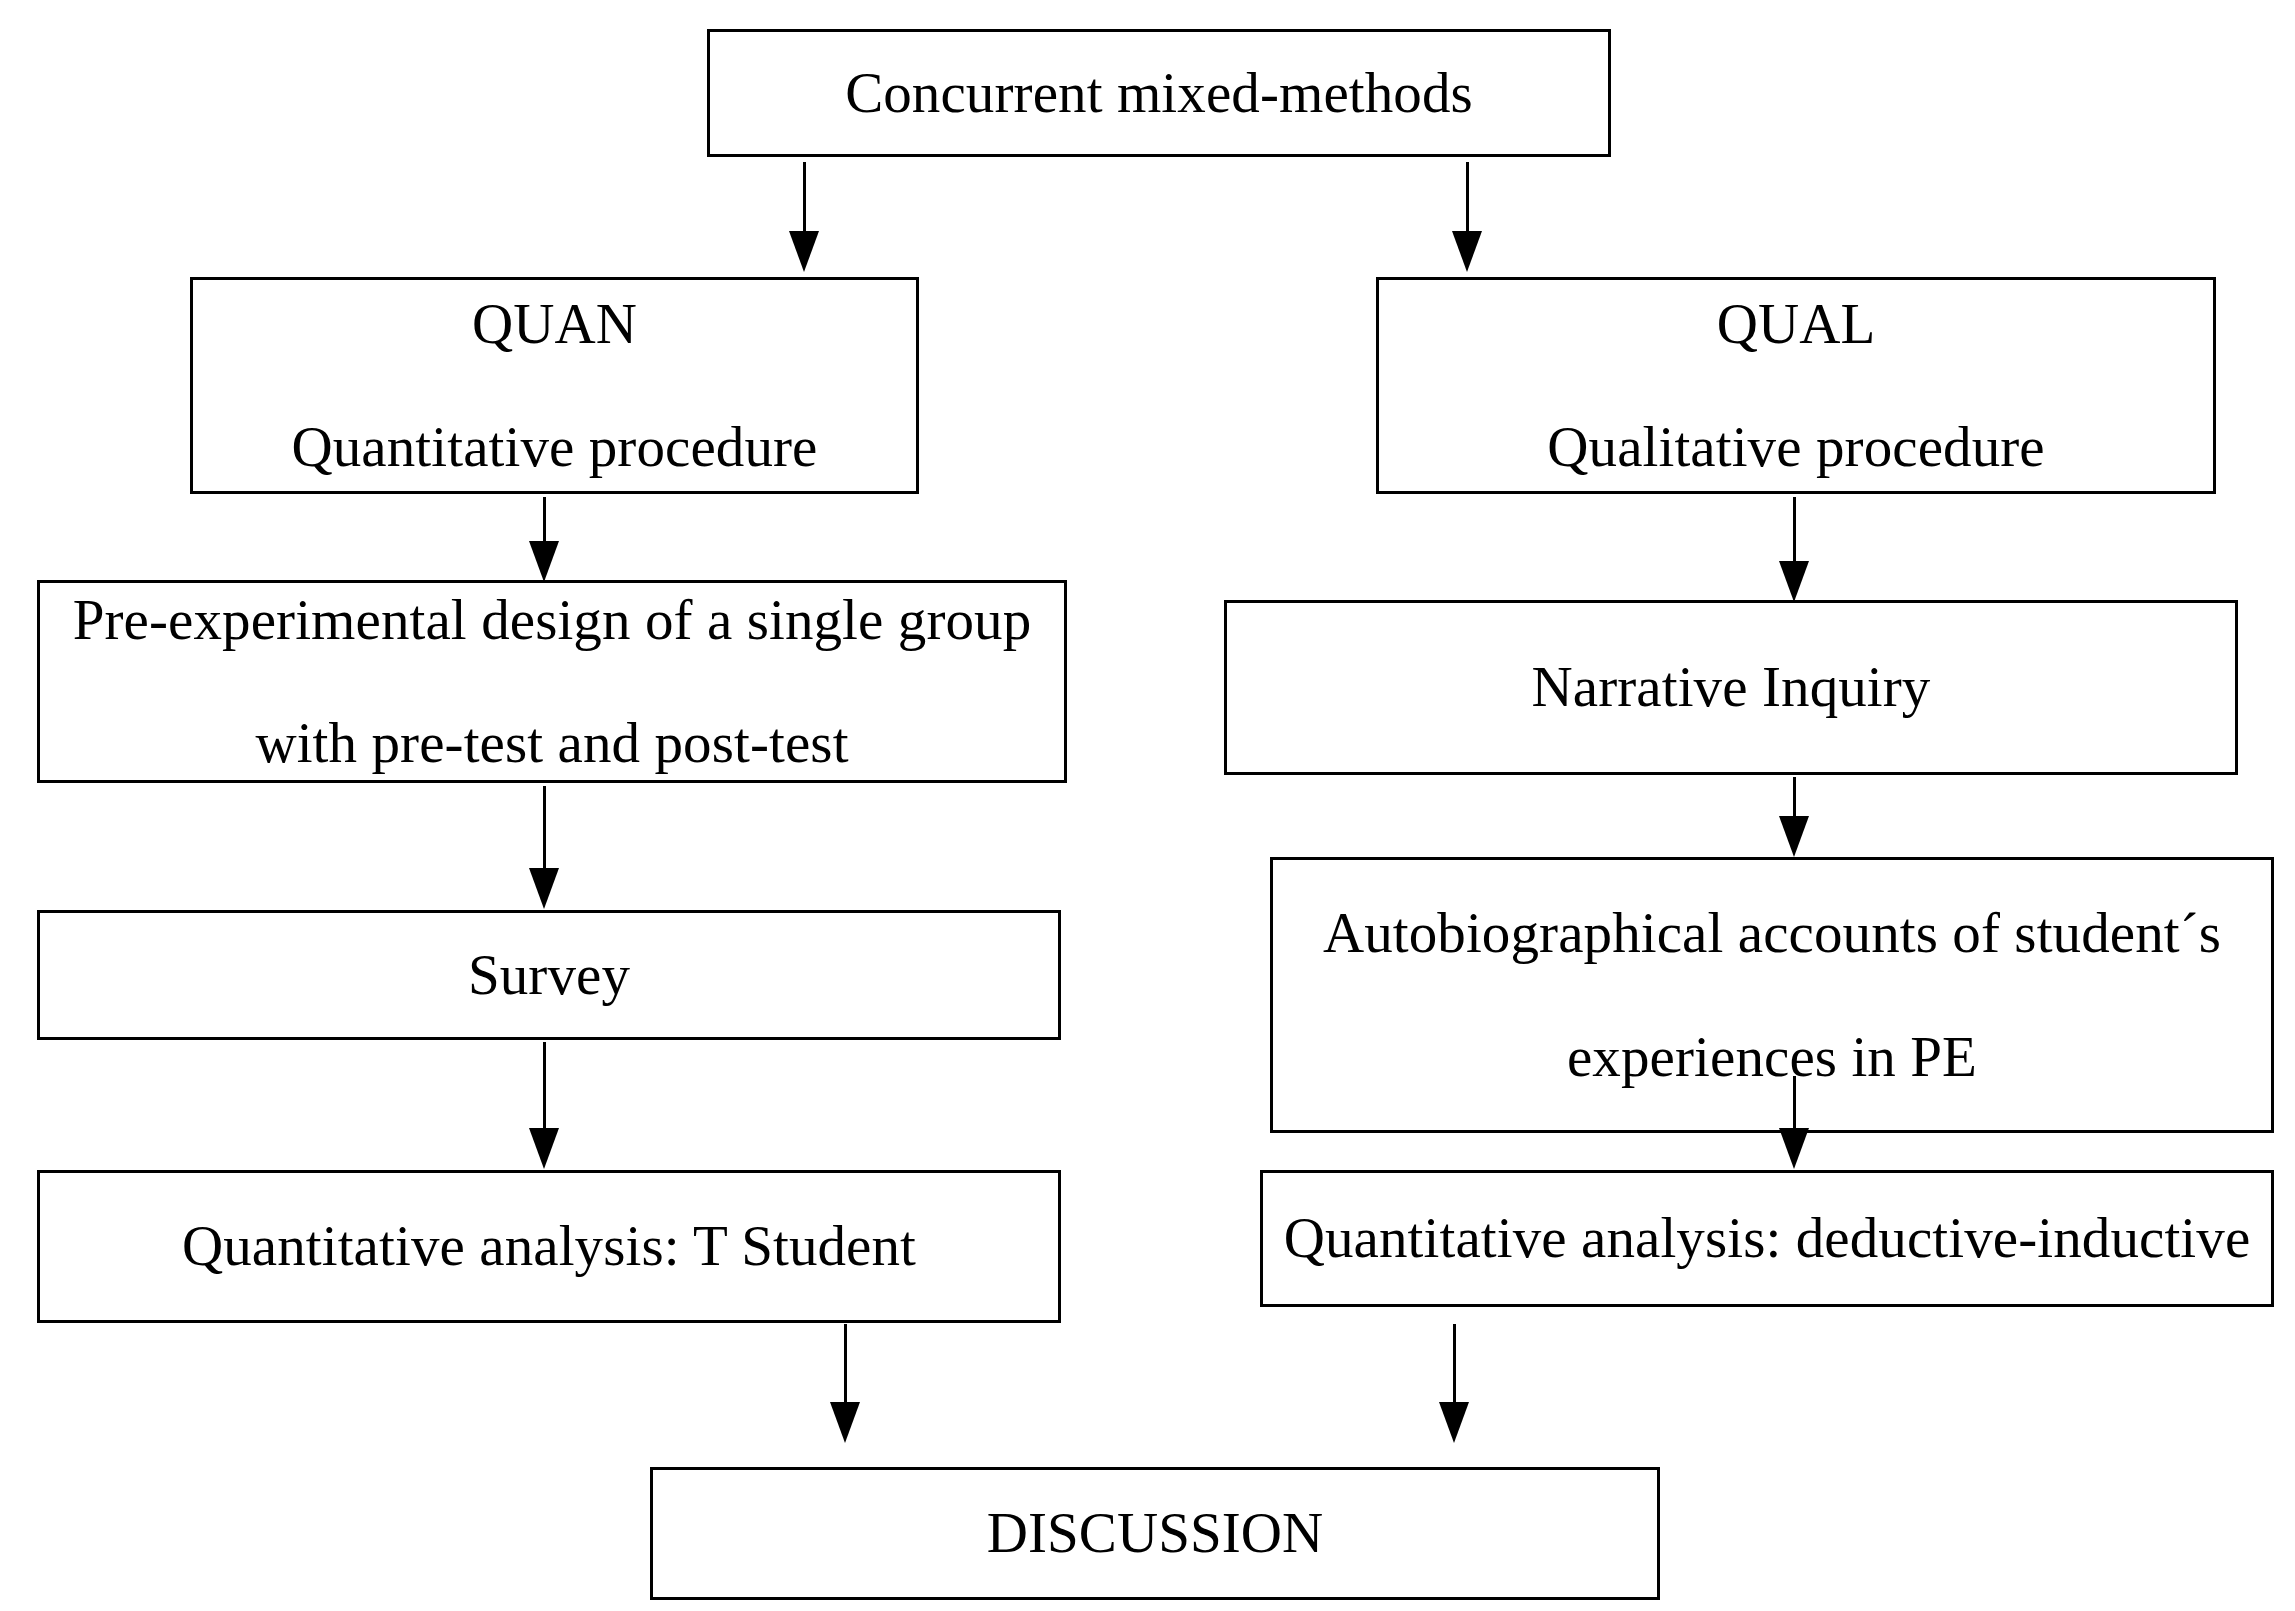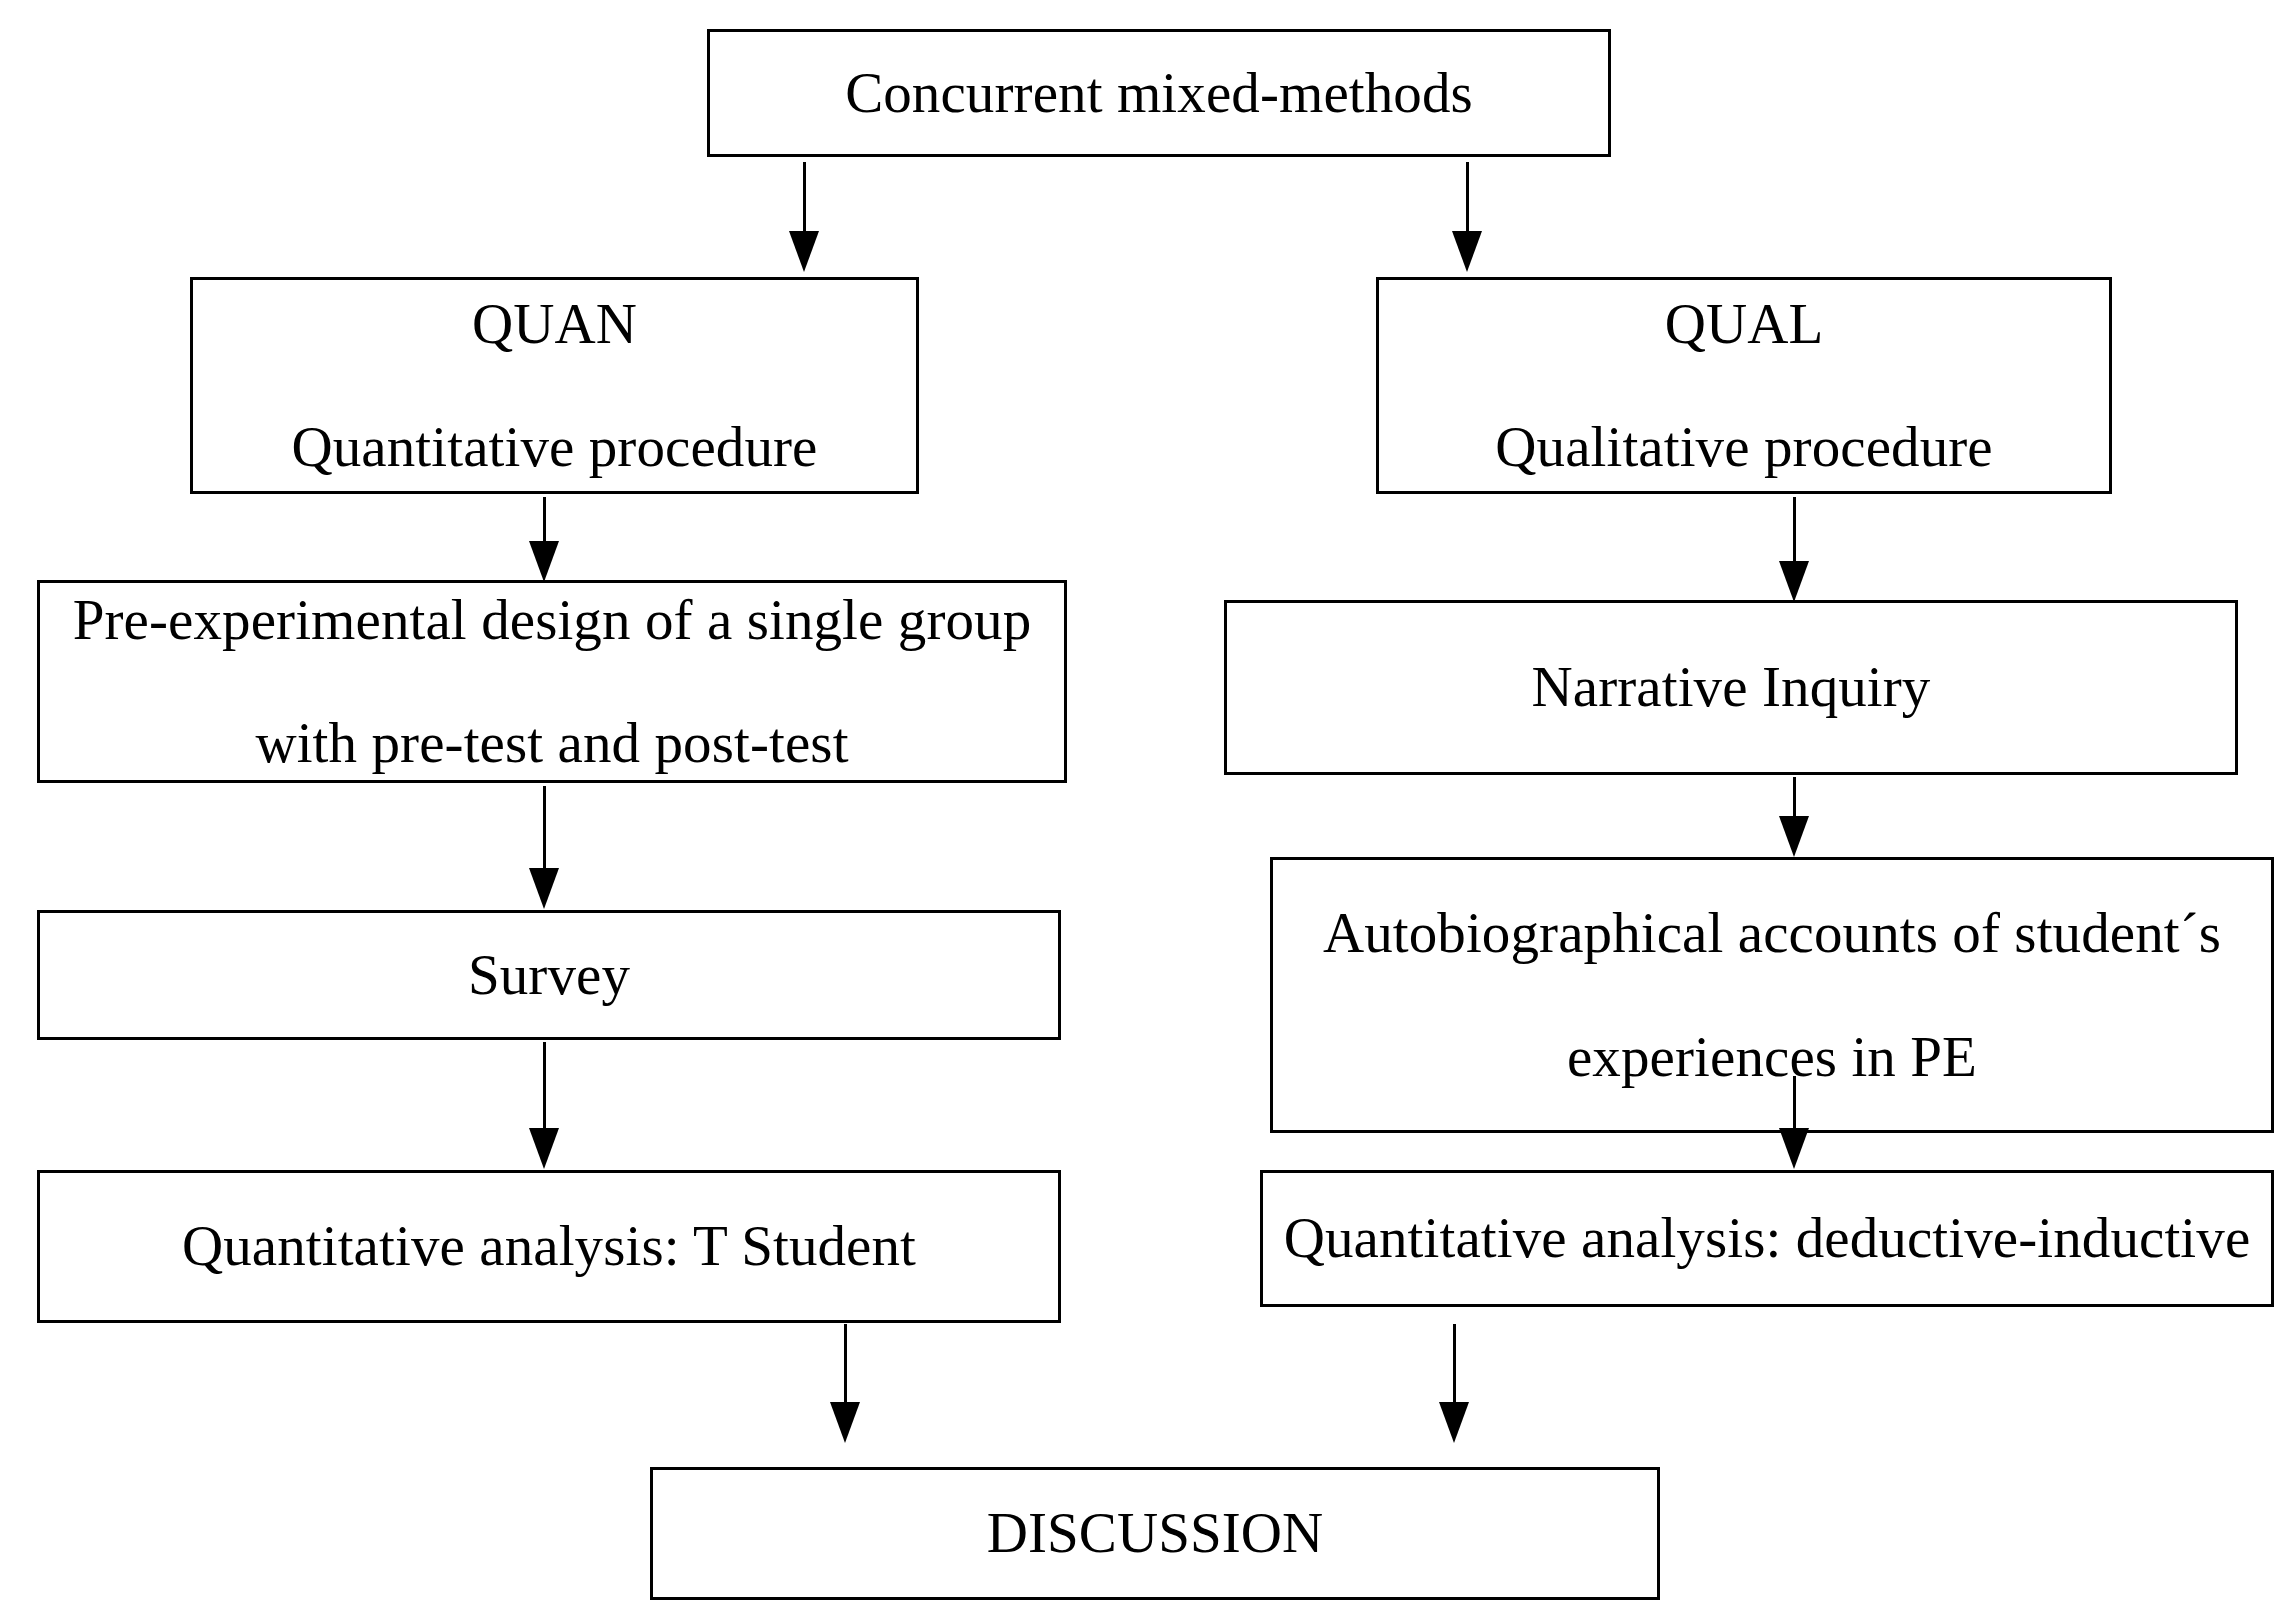--- a/index.html
+++ b/index.html
@@ -82,21 +82,21 @@
   <div class="arrow" style="left:1452px; top:162px; width:31px; height:110px;">
     <span class="shaft" style="height:75px;"></span>
     <span class="head"></span>
   </div>
 
   <div class="node two-line" style="left:190px; top:277px; width:729px; height:217px;">
     <span class="line">QUAN</span>
     <span class="line">Quantitative procedure</span>
   </div>
 
-  <div class="node two-line" style="left:1376px; top:277px; width:736px; height:217px;">
+  <div class="node two-line" style="left:1376px; top:277px; width:840px; height:217px;">
     <span class="line">QUAL</span>
     <span class="line">Qualitative procedure</span>
   </div>
 
   <div class="arrow" style="left:529px; top:497px; width:31px; height:85px;">
     <span class="shaft" style="height:52px;"></span>
     <span class="head"></span>
   </div>
 
   <div class="arrow" style="left:1779px; top:497px; width:31px; height:105px;">

